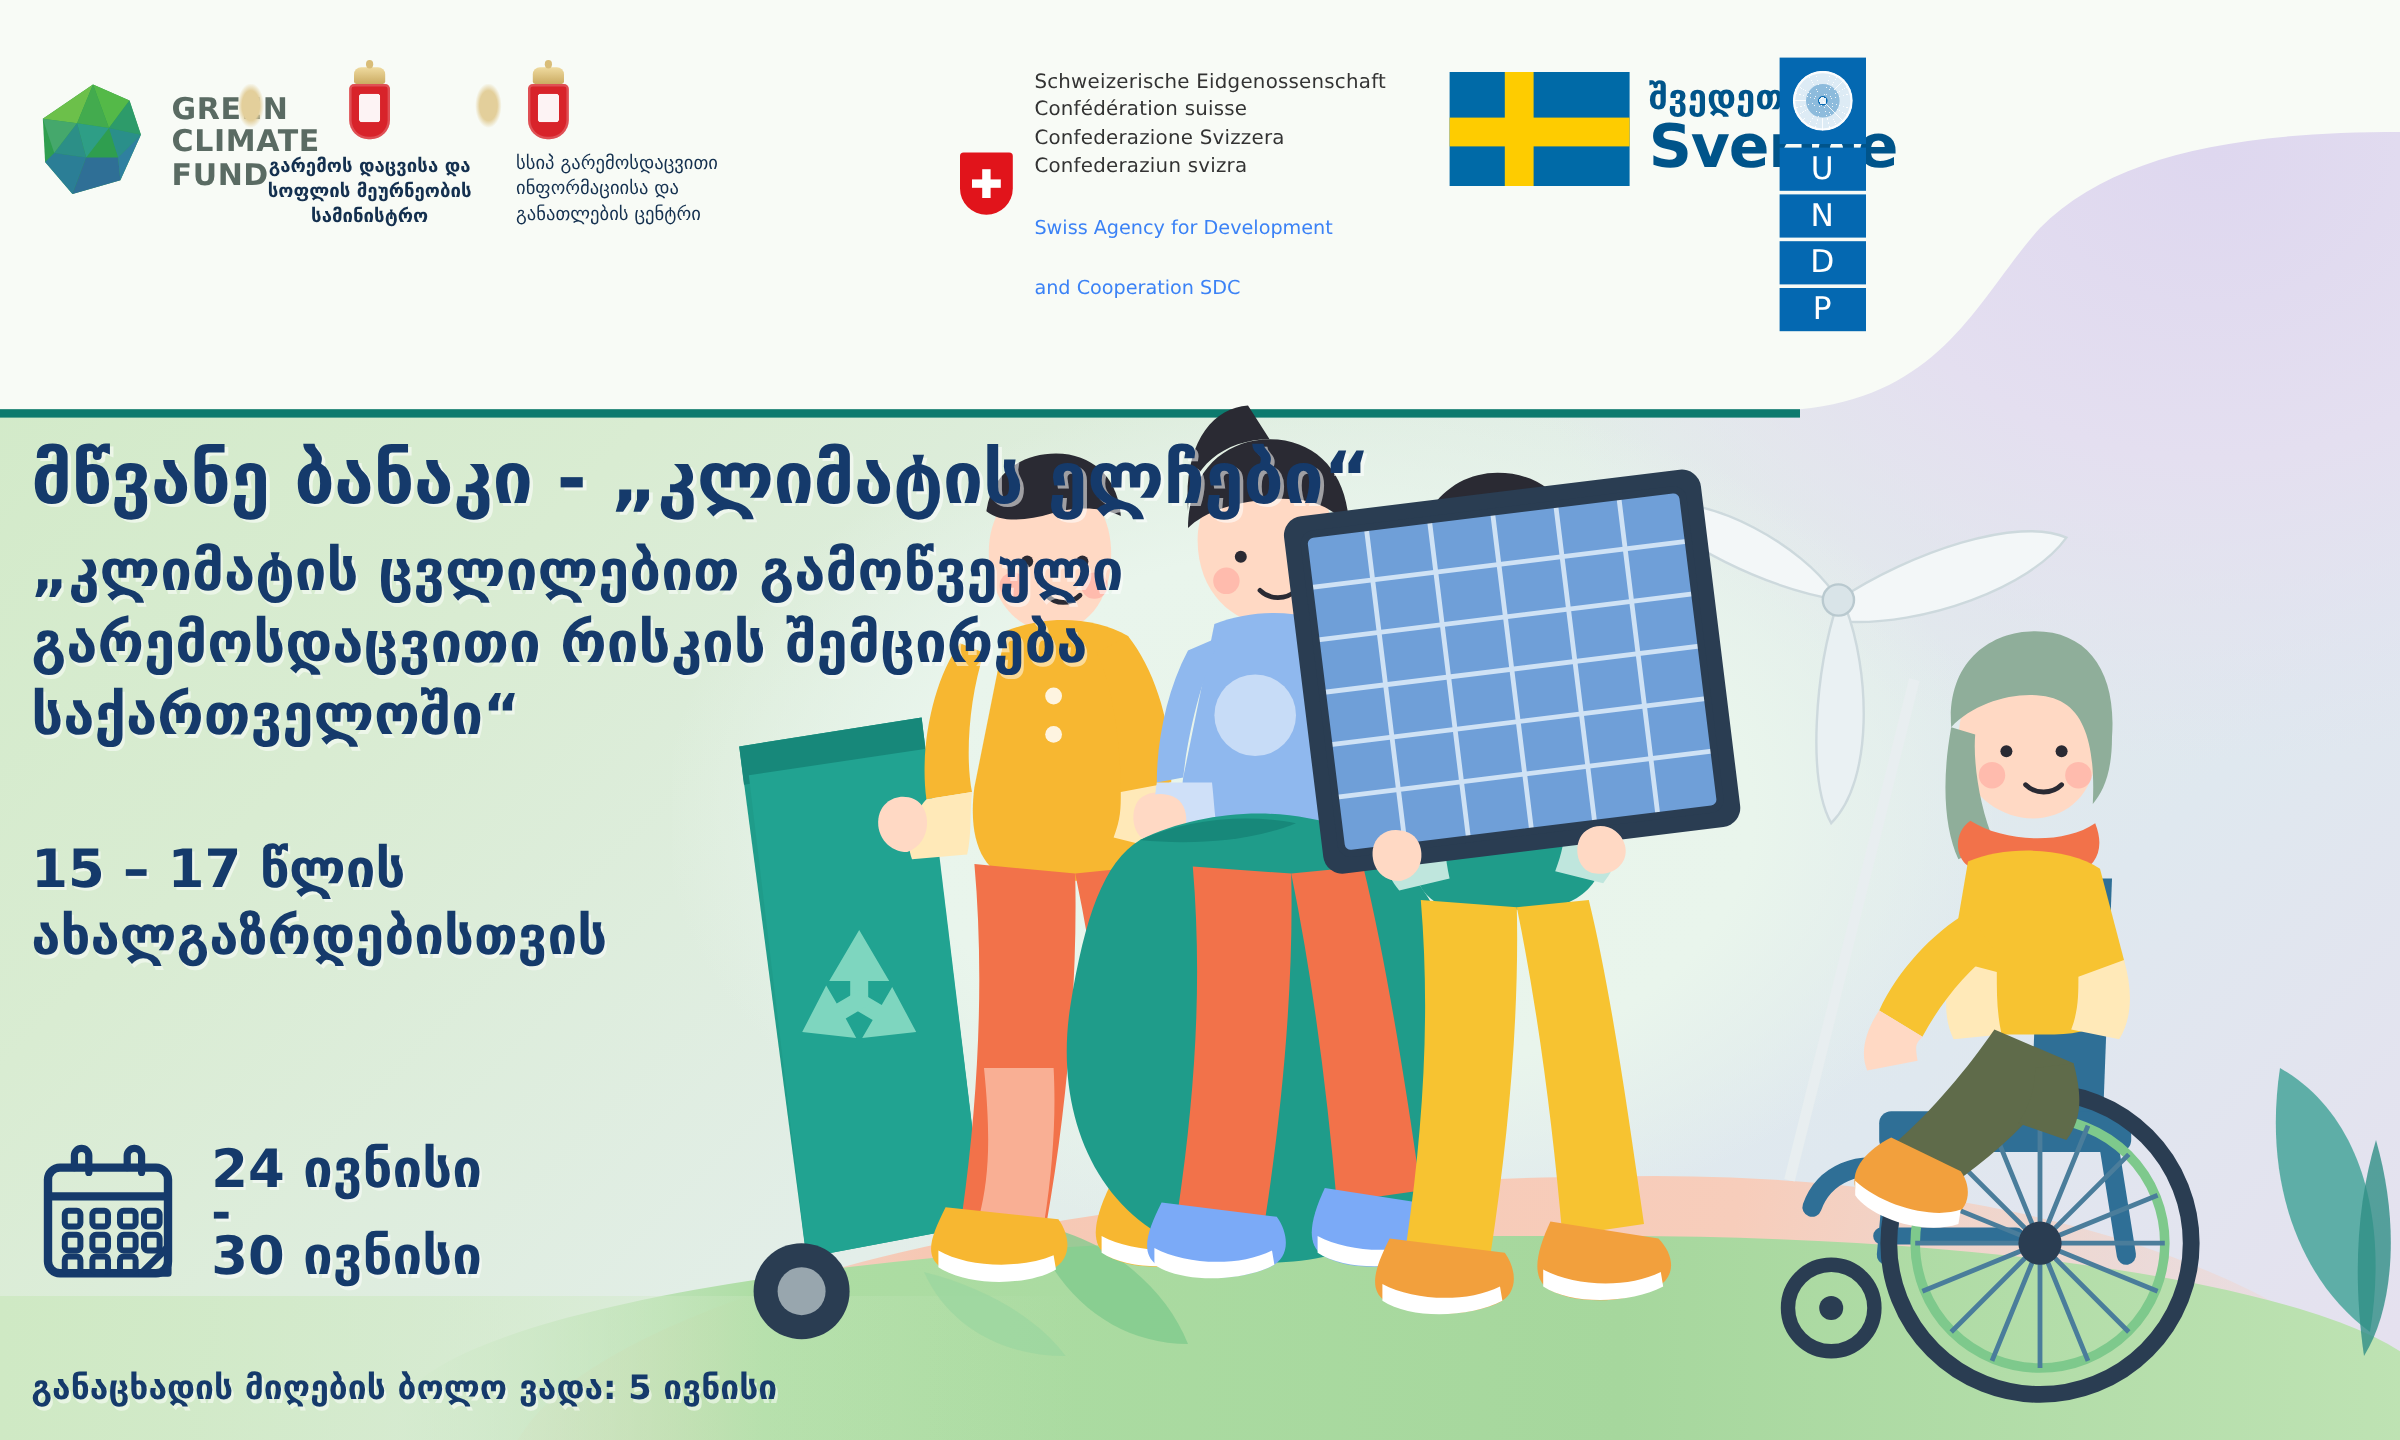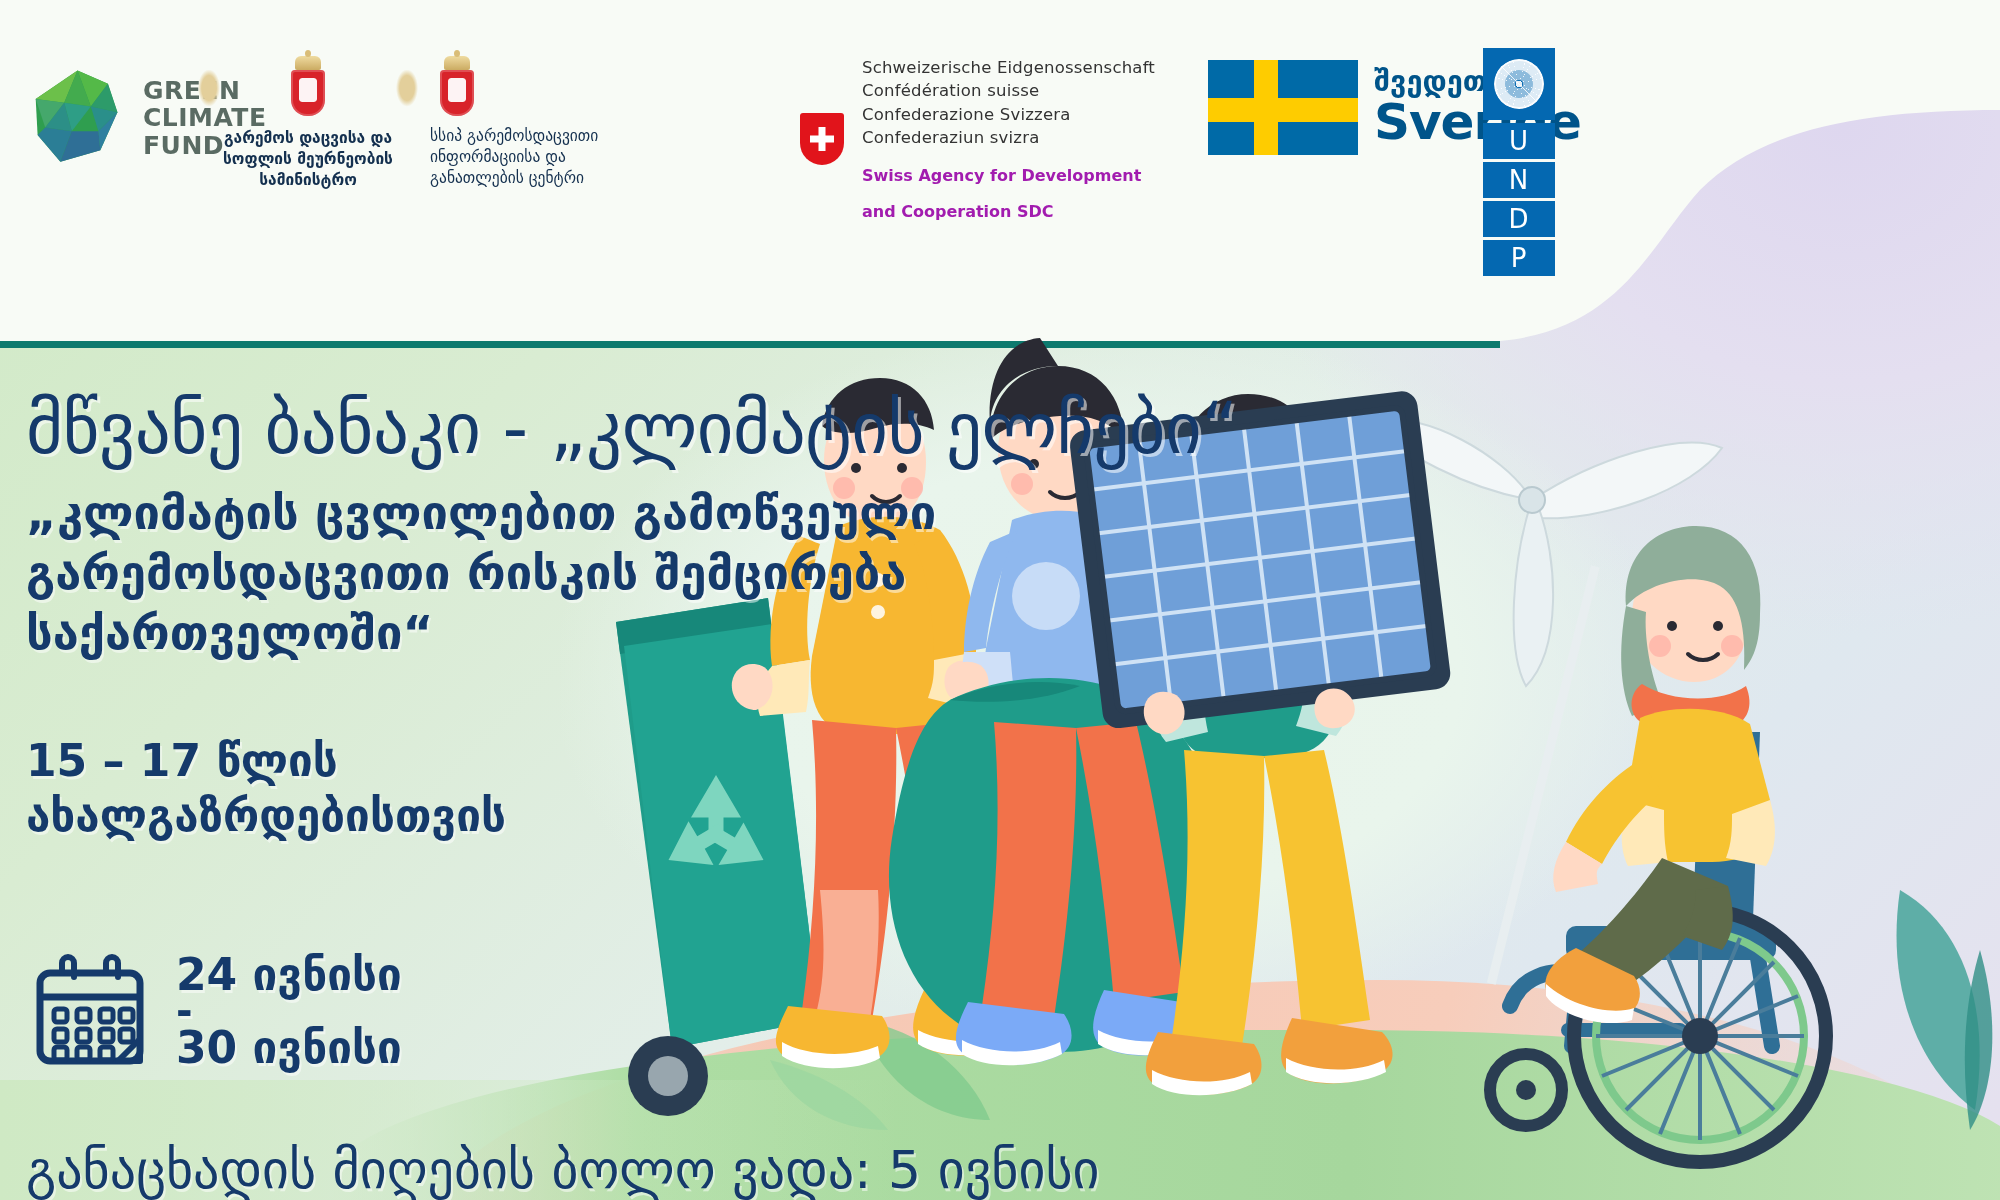--- a/index.html
+++ b/index.html
@@ -61,21 +61,21 @@
 
   
   .swiss{left:800px;top:8px;}
   .swiss-shield{width:44px;height:52px;background:#e1141b;border-radius:3px 3px 22px 22px;position:relative;flex:none;}
   .swiss-shield:before{content:"";position:absolute;left:50%;top:50%;transform:translate(-50%,-50%);
      width:24px;height:7px;background:#fff;}
   .swiss-shield:after{content:"";position:absolute;left:50%;top:50%;transform:translate(-50%,-50%);
      width:7px;height:24px;background:#fff;}
   .swiss-txt{margin-left:18px;}
   .swiss-txt .l{color:#333;font-size:16.5px;line-height:1.42;letter-spacing:.2px;}
-  .swiss-txt .b{color:#a21caf;font-size:16px;font-weight:700;line-height:1.35;margin-top:15px;}
+  .swiss-txt .b{color:#3b82f6;font-size:16px;font-weight:400;line-height:1.35;margin-top:29px;}
 
   
   .swe{left:1208px;top:12px;}
   .swe-flag{width:150px;height:95px;background:#006aa7;position:relative;flex:none;}
   .swe-flag:before{content:"";position:absolute;left:46px;top:0;width:24px;height:100%;background:#fecc00;}
   .swe-flag:after{content:"";position:absolute;left:0;top:38px;width:100%;height:24px;background:#fecc00;}
   .swe-txt{margin-left:16px;color:#00548a;}
   .swe-txt .ka{font-size:29px;font-weight:600;line-height:1;}
   .swe-txt .en{font-size:50px;font-weight:700;line-height:1.05;letter-spacing:-1px;}
 
@@ -94,35 +94,35 @@
                 inset 0 0 0 19px rgba(4,104,177,0),
                 inset 0 0 0 21px rgba(255,255,255,.55);}
   .undp-l{width:72px;height:36px;background:#0468b1;color:#fff;font-size:26px;font-weight:400;
      display:flex;align-items:center;justify-content:center;margin-top:3px;letter-spacing:1px;}
 
   
   .divider{position:absolute;left:0;top:341px;width:1500px;height:7px;background:#0d7a6e;}
 
   
   .txt{position:absolute;left:26px;top:368px;width:1180px;color:#153a6b;}
-  .h1{font-size:71px;font-weight:400;line-height:1.05;letter-spacing:-.5px;
-      text-shadow:3px 3px 0 rgba(255,255,255,.55);white-space:nowrap;margin-top:24px;}
+  .h1{font-size:60px;font-weight:700;line-height:1.05;letter-spacing:-.5px;
+      text-shadow:3px 3px 0 rgba(255,255,255,.55);white-space:nowrap;}
   .h2{font-size:47px;font-weight:700;line-height:1.28;margin-top:16px;
       text-shadow:2px 3px 0 rgba(255,255,255,.5);max-width:1020px;}
   .h3{font-size:44px;font-weight:700;line-height:1.26;margin-top:70px;
       text-shadow:2px 3px 0 rgba(255,255,255,.5);}
 
   
   .cal-row{position:absolute;left:30px;top:950px;display:flex;align-items:center;}
   .cal-ico{width:120px;height:120px;flex:none;}
   .cal-dates{margin-left:26px;color:#153a6b;font-size:44px;font-weight:800;line-height:1.12;
      text-shadow:2px 3px 0 rgba(255,255,255,.5);}
   .cal-dash{font-size:40px;line-height:.6;}
 
-  .deadline{position:absolute;left:26px;top:1140px;color:#153a6b;font-size:52px;font-weight:400;
+  .deadline{position:absolute;left:26px;top:1140px;color:#153a6b;font-size:28px;font-weight:700;
      text-shadow:2px 3px 0 rgba(255,255,255,.5);white-space:nowrap;}
 
   
   .illus{position:absolute;left:520px;top:330px;width:1480px;height:870px;}
 </style>
 </head>
 <body>
 
 <div class="poster">
 

